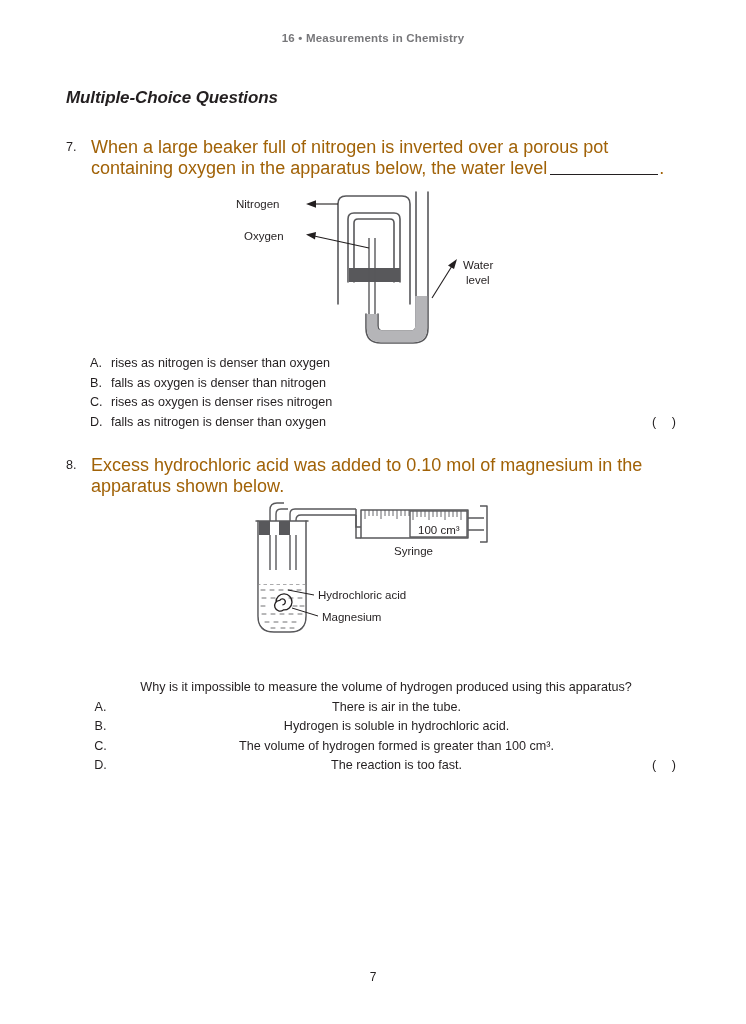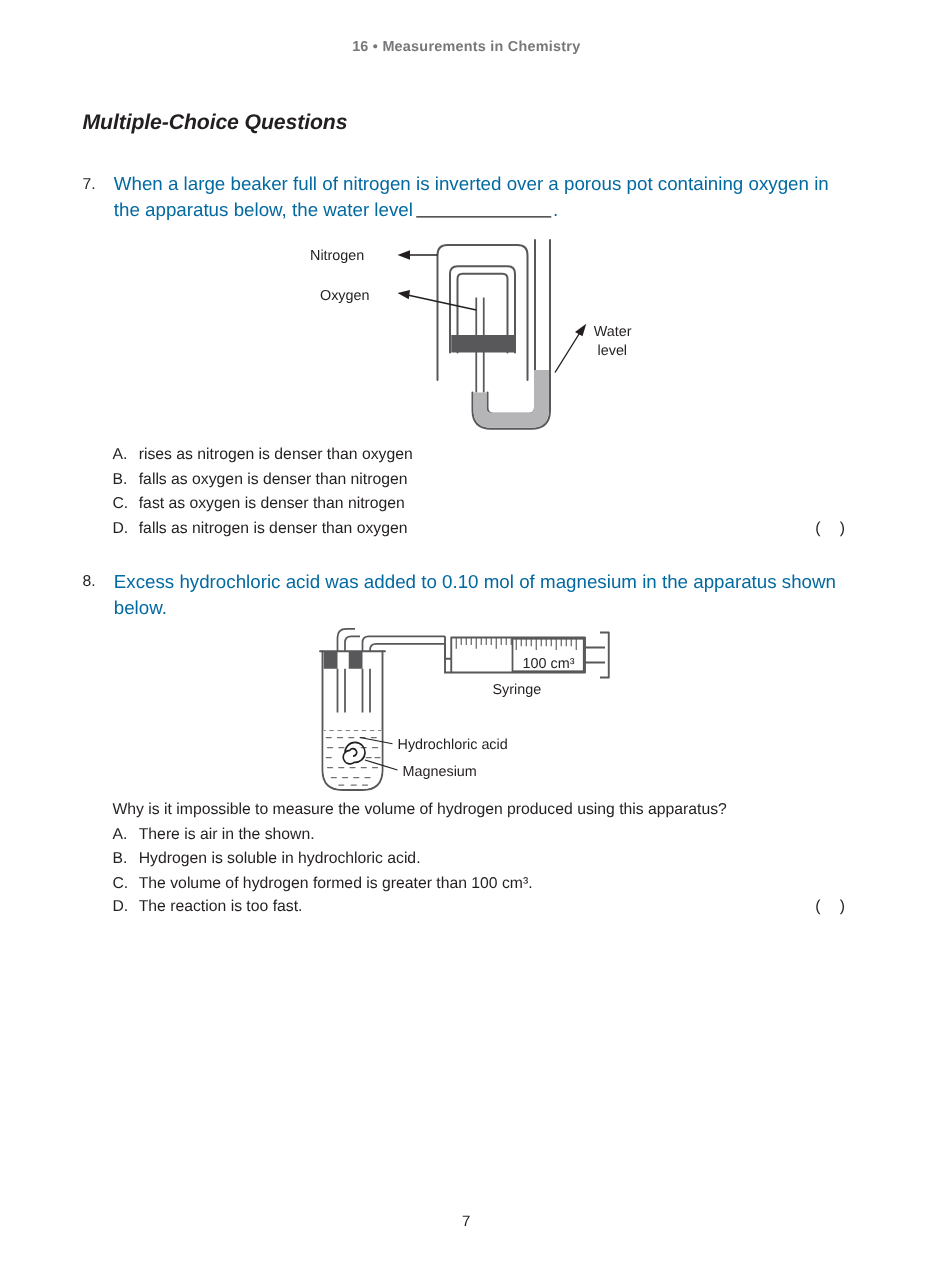--- a/index.html
+++ b/index.html
@@ -58,23 +58,23 @@
   }
   .q-num {
     width: 25px;
     flex: 0 0 25px;
     font-size: 12.6px;
     line-height: 21px;
     color: #231f20;
   }
   .q-text {
     flex: 1;
-    font-size: 15px;
+    font-size: 18px;
     line-height: 21px;
-    color: #0369a1;
+    color: #a16207;
   }
   .blank-line {
     display: inline-block;
     width: 108px;
     border-bottom: 1px solid #231f20;
     height: 11px;
     margin: 0 1px -1px 3px;
     vertical-align: baseline;
   }
 
@@ -144,21 +144,21 @@
 
   <div class="section-heading">Multiple-Choice Questions</div>
 
   <div class="question" style="top:137px;">
     <div class="q-row">
       <div class="q-num">7.</div>
       <div class="q-text"><span>When a large beaker full of nitrogen is inverted over a porous pot containing oxygen in the apparatus below, the water level</span><span class="blank-line"></span><span>.</span></div>
     </div>
   </div>
 
-  <div class="figure" style="top:186px; left:238px; width:290px; height:170px;">
+  <div class="figure" style="top:186px; left:226px; width:290px; height:170px;">
     <svg width="290" height="170" viewBox="0 0 290 170" xmlns="http://www.w3.org/2000/svg">
       <g fill="none" stroke="#58585b" stroke-width="1.6" stroke-linecap="round" stroke-linejoin="round">
 
         <path d="M112 118 L112 18 Q112 10 120 10 L176 10 Q184 10 184 18 L184 118"></path>
 
         <path d="M122 96 L122 33 Q122 27 128 27 L168 27 Q174 27 174 33 L174 96"></path>
         <path d="M128 96 L128 37 Q128 33 132 33 L164 33 Q168 33 168 37 L168 96"></path>
       </g>
 
       <rect x="123" y="82" width="51" height="14" fill="#58585b"></rect>
@@ -200,21 +200,21 @@
     <div class="option">
       <span class="opt-letter">A.</span>
       <span class="opt-text">rises as nitrogen is denser than oxygen</span>
     </div>
     <div class="option">
       <span class="opt-letter">B.</span>
       <span class="opt-text">falls as oxygen is denser than nitrogen</span>
     </div>
     <div class="option">
       <span class="opt-letter">C.</span>
-      <span class="opt-text">fast as oxygen is denser than nitrogen</span>
+      <span class="opt-text">rises as oxygen is denser rises nitrogen</span>
     </div>
     <div class="option">
       <span class="opt-letter">D.</span>
       <span class="opt-text">falls as nitrogen is denser than oxygen</span>
       <span class="answer-bracket">(   )</span>
     </div>
   </div>
 
   <div class="question" style="top:455px;">
     <div class="q-row">
@@ -345,25 +345,25 @@
       </g>
       <text class="fig-label" x="70" y="101">Hydrochloric acid</text>
 
       <g stroke="#231f20" stroke-width="1" fill="none">
         <line x1="44" y1="110" x2="70" y2="118"></line>
       </g>
       <text class="fig-label" x="74" y="123">Magnesium</text>
     </svg>
   </div>
 
-  <div class="options" style="top:638px;">
+  <div class="options" style="top:678px;text-align:center;">
     <div class="lead-in">Why is it impossible to measure the volume of hydrogen produced using this apparatus?</div>
     <div class="option">
       <span class="opt-letter">A.</span>
-      <span class="opt-text">There is air in the shown.</span>
+      <span class="opt-text">There is air in the tube.</span>
     </div>
     <div class="option">
       <span class="opt-letter">B.</span>
       <span class="opt-text">Hydrogen is soluble in hydrochloric acid.</span>
     </div>
     <div class="option">
       <span class="opt-letter">C.</span>
       <span class="opt-text">The volume of hydrogen formed is greater than 100 cm³.</span>
     </div>
     <div class="option">

